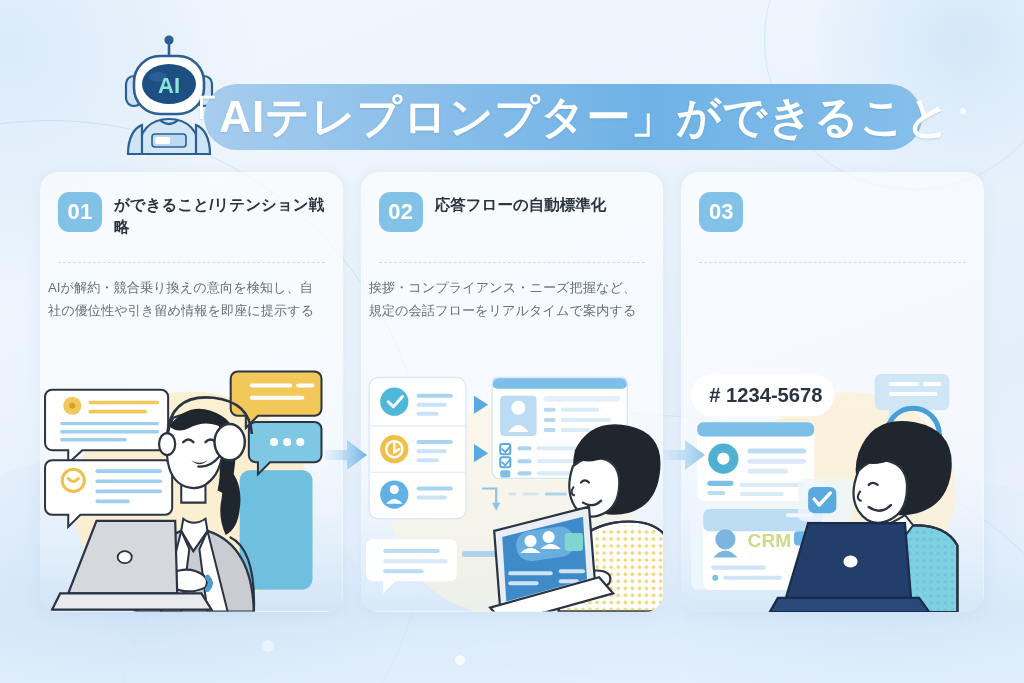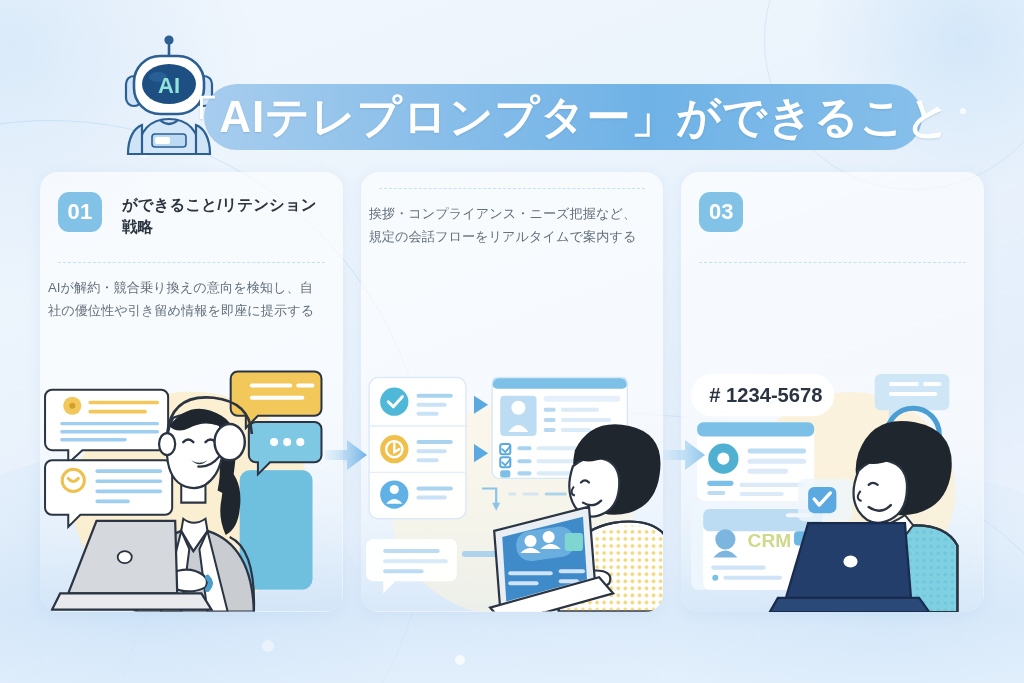--- a/index.html
+++ b/index.html
@@ -40,21 +40,21 @@
   }
 
   
   .cards{position:absolute;left:0;top:172px;width:100%;height:440px;display:flex;gap:18px;padding:0 40px;}
   .card{
     position:relative;flex:1;background:rgba(255,255,255,.62);
     border-radius:18px;overflow:hidden;
     box-shadow:0 2px 14px rgba(150,185,220,.16);
     display:flex;flex-direction:column;
   }
-  .card-head{padding:20px 18px 0 18px;display:flex;gap:20px;align-items:flex-start;min-height:74px;}
+  .card-head{padding:20px 18px 0 18px;display:flex;gap:12px;align-items:flex-start;min-height:74px;}
   .badge{
     flex:0 0 auto;width:44px;height:40px;border-radius:11px;background:#82c2e6;
     color:#fff;font-size:22px;font-weight:700;display:flex;align-items:center;justify-content:center;
     letter-spacing:.01em;
   }
   .card-title{
     font-size:15.5px;font-weight:700;color:#2c3440;line-height:1.45;padding-top:2px;
   }
   .divider{height:0;margin:16px 18px 0 18px;border-top:1.6px dashed rgba(166,198,232,.55);}
   .card-desc{
@@ -223,20 +223,24 @@
             <path d="M28 232 L56 160 h78 l2 72 z" fill="#d5d8dd" stroke="#2b3442" stroke-width="2.2"></path>
             <ellipse cx="84" cy="196" rx="7" ry="6" fill="#ffffff" stroke="#2b3442" stroke-width="1.8"></ellipse>
             <path d="M20 232 h140 l10 16 h-158 z" fill="#e8eaee" stroke="#2b3442" stroke-width="2.2"></path>
           </g>
         </g>
       </svg>
     </div>
   </div>
 
   <div class="card">
+    <div class="card-head">
+      <div class="badge">02</div>
+      <div class="card-title">応答フローの自動標準化</div>
+    </div>
     <div class="divider"></div>
     <div class="card-desc">挨拶・コンプライアンス・ニーズ把握など、規定の会話フローをリアルタイムで案内する</div>
 
     <div class="illus">
       <svg viewBox="0 0 300 250" width="100%" height="100%" preserveAspectRatio="xMidYMax meet">
         <defs>
           <clipPath id="c2clip">
               <rect x="0" y="0" width="300" height="250" rx="10"></rect>
             </clipPath>
           <linearGradient id="c2bg" x1="0" y1="0" x2="0" y2="1">

